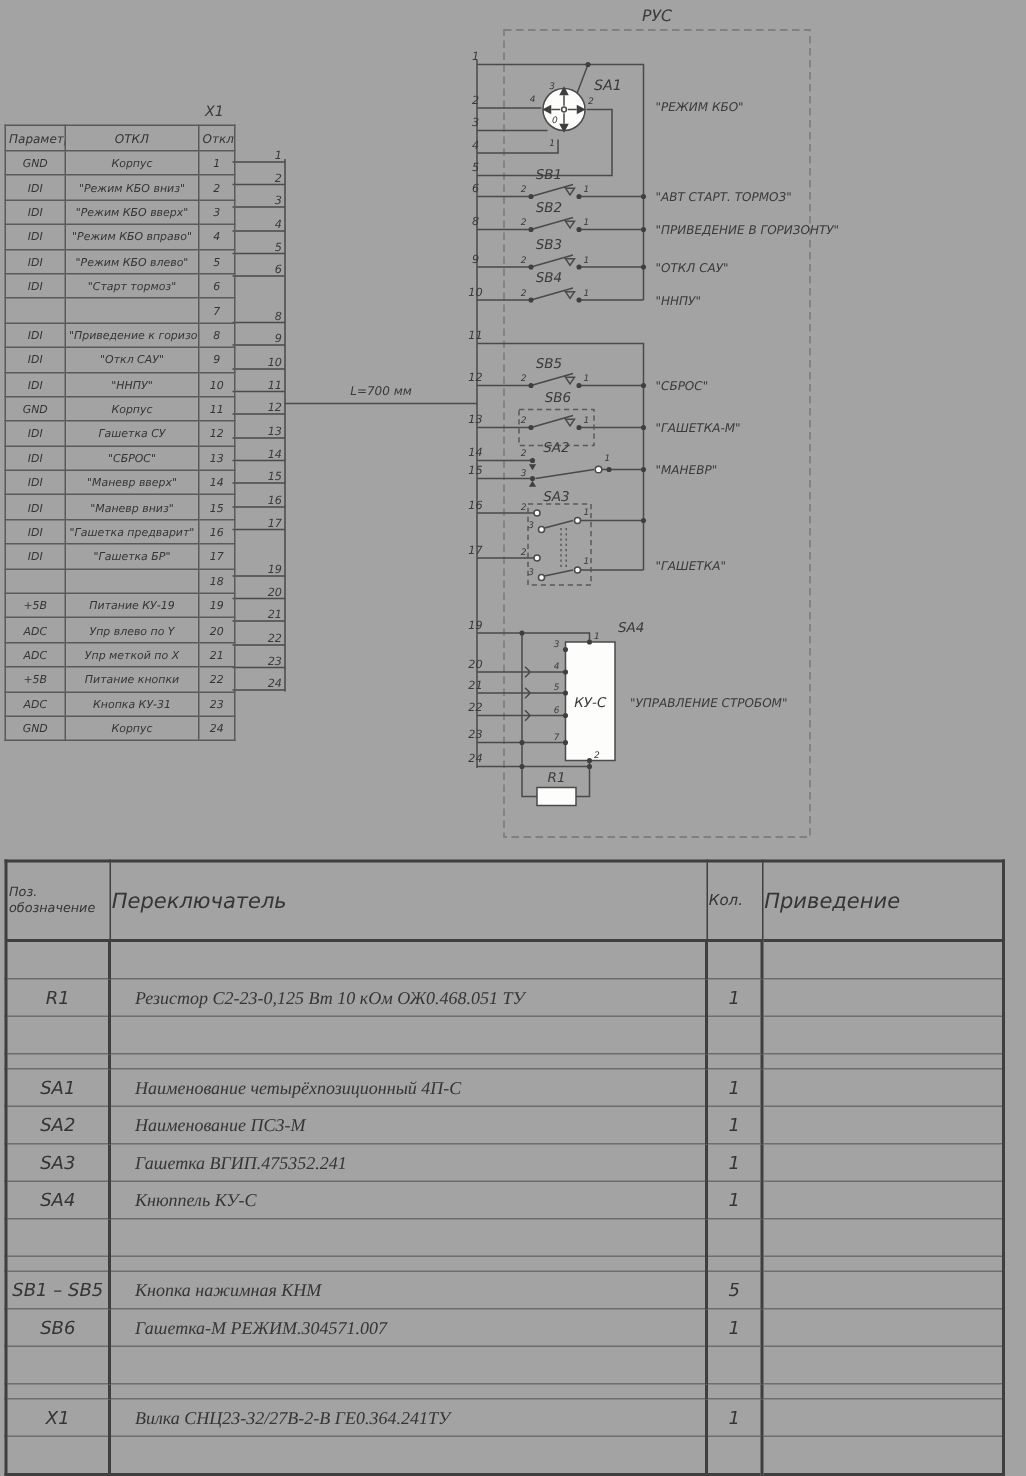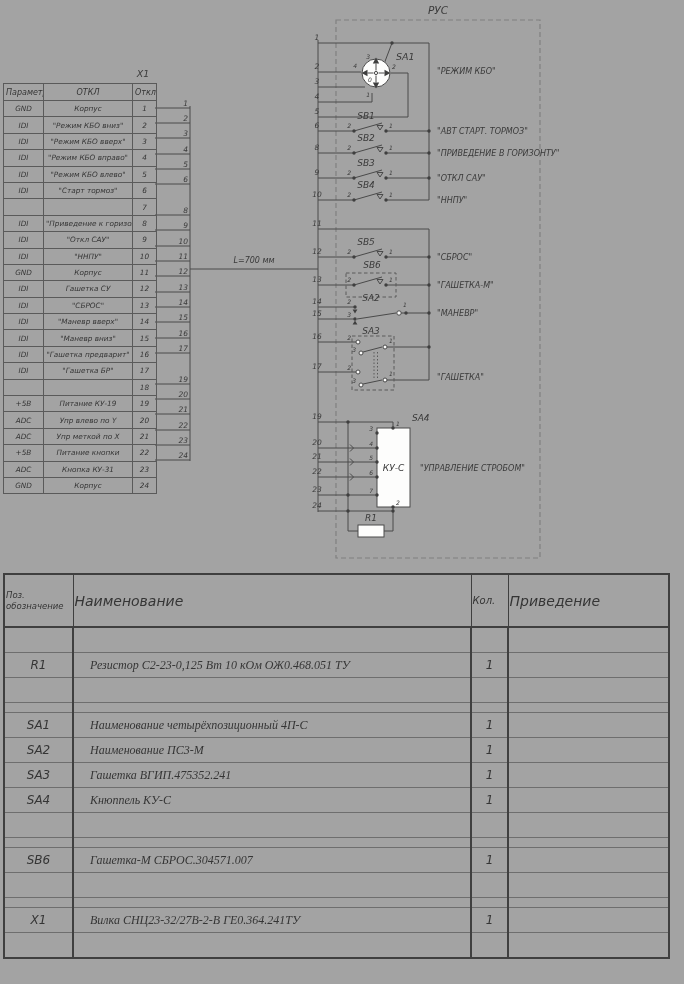--- a/index.html
+++ b/index.html
@@ -436,21 +436,21 @@
   <colgroup>
         <col style="width:69px">
         <col style="width:398px">
         <col style="width:37px">
         <col style="width:161px">
       </colgroup>
   <thead>
     <tr>
       <th class="pos">Поз.
 обозначение</th>
-      <th class="name">Наименование</th>
+      <th class="name">Переключатель</th>
       <th class="qty">Кол.</th>
       <th class="note">Приведение</th>
     </tr>
   </thead>
   <tbody>
 
       <tr class="sp">
         <td class="pos"></td>
         <td class="name"></td>
         <td class="qty"></td>
@@ -513,24 +513,30 @@
         <td class="note"></td>
       </tr>
 
       <tr class="t">
         <td class="pos"></td>
         <td class="name"></td>
         <td class="qty"></td>
         <td class="note"></td>
       </tr>
 
+      <tr>
+        <td class="pos">SB1 – SB5</td>
+        <td class="name">Кнопка нажимная КНМ</td>
+        <td class="qty">5</td>
+        <td class="note"></td>
+      </tr>
 
       <tr>
         <td class="pos">SB6</td>
-        <td class="name">Гашетка-М СБРОС.304571.007</td>
+        <td class="name">Гашетка-М РЕЖИМ.304571.007</td>
         <td class="qty">1</td>
         <td class="note"></td>
       </tr>
 
       <tr class="sp">
         <td class="pos"></td>
         <td class="name"></td>
         <td class="qty"></td>
         <td class="note"></td>
       </tr>

